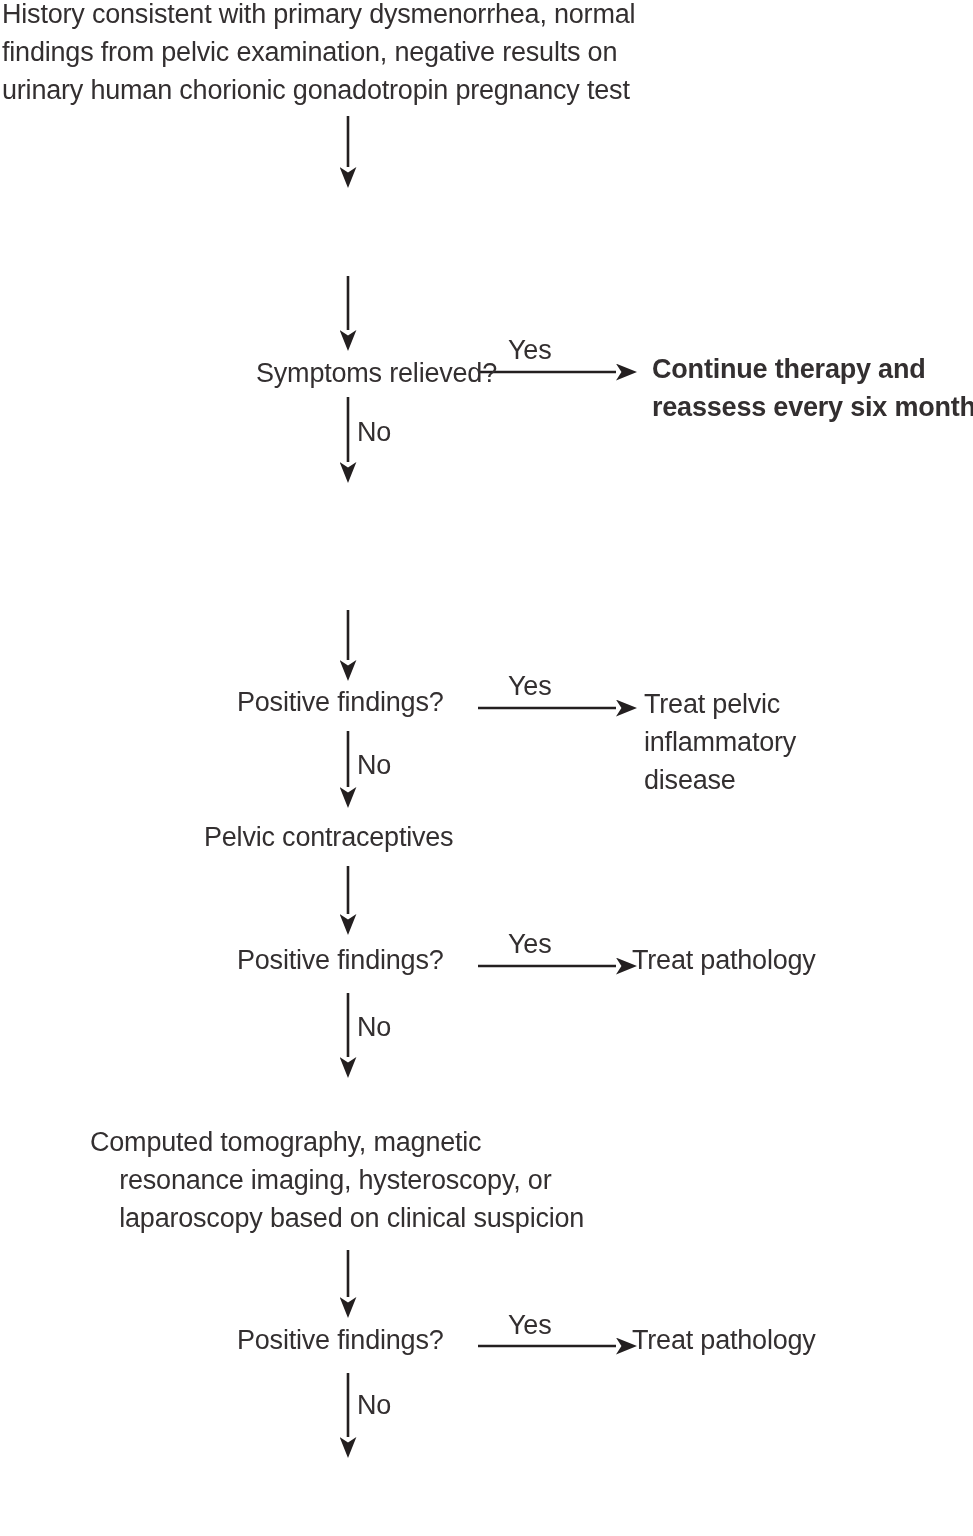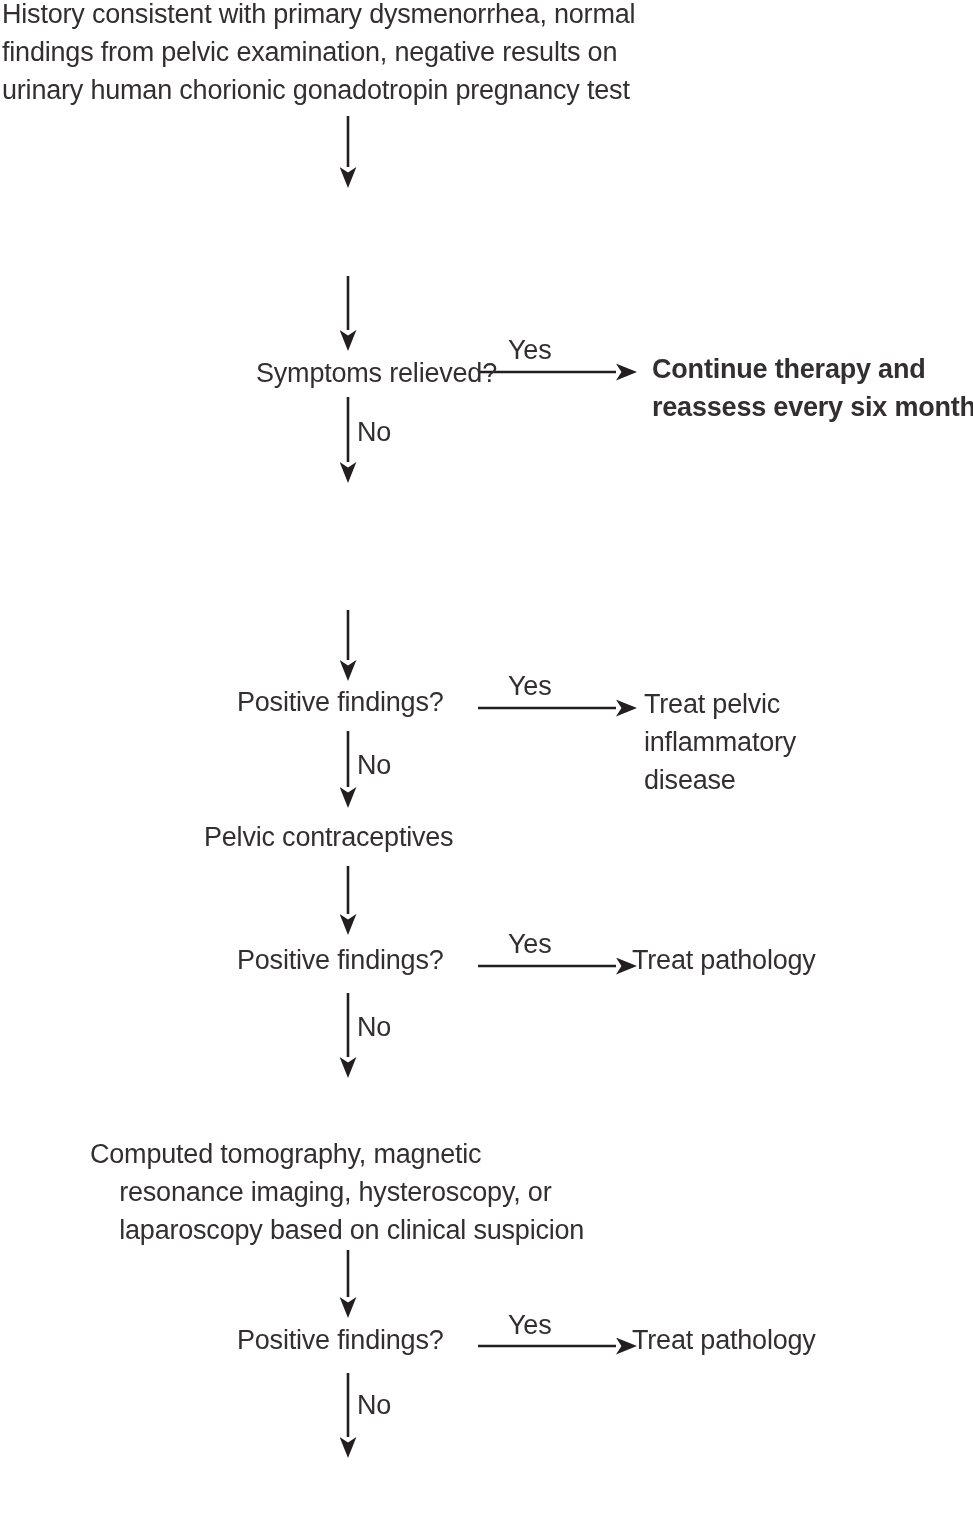--- a/index.html
+++ b/index.html
@@ -83,21 +83,21 @@
 disease</div>
   <span class="edge-label" style="left:357px; top:746px;">No</span>
 
   <div class="node" style="left:204px; top:818px;">Pelvic contraceptives</div>
 
   <div class="node" style="left:237px; top:941px;">Positive findings?</div>
   <span class="edge-label" style="left:508px; top:925px;">Yes</span>
   <div class="node" style="left:632px; top:941px;">Treat pathology</div>
   <span class="edge-label" style="left:357px; top:1008px;">No</span>
 
-  <div class="node" style="left:90px;  top:1123px;margin-top:12px;">Computed tomography, magnetic
+  <div class="node" style="left:90px;  top:1123px;">Computed tomography, magnetic
     resonance imaging, hysteroscopy, or
     laparoscopy based on clinical suspicion</div>
 
   <div class="node" style="left:237px; top:1321px;">Positive findings?</div>
   <span class="edge-label" style="left:508px; top:1306px;">Yes</span>
   <div class="node" style="left:632px; top:1321px;">Treat pathology</div>
   <span class="edge-label" style="left:357px; top:1386px;">No</span>
 
 
 </div>

